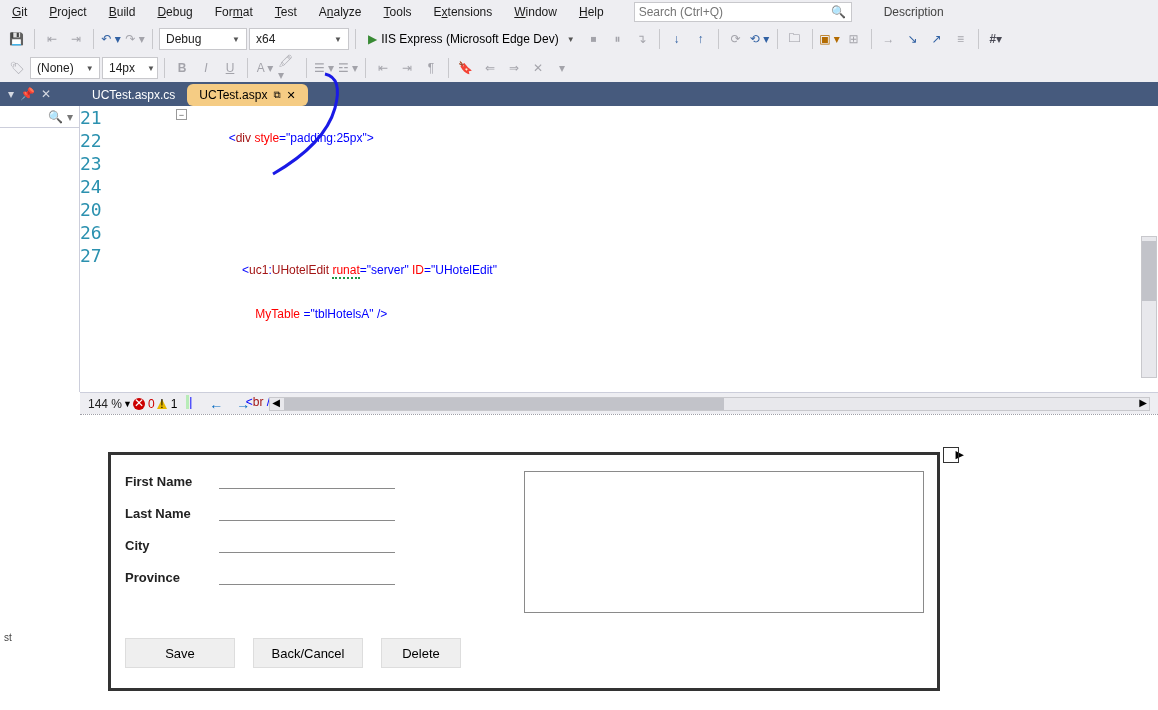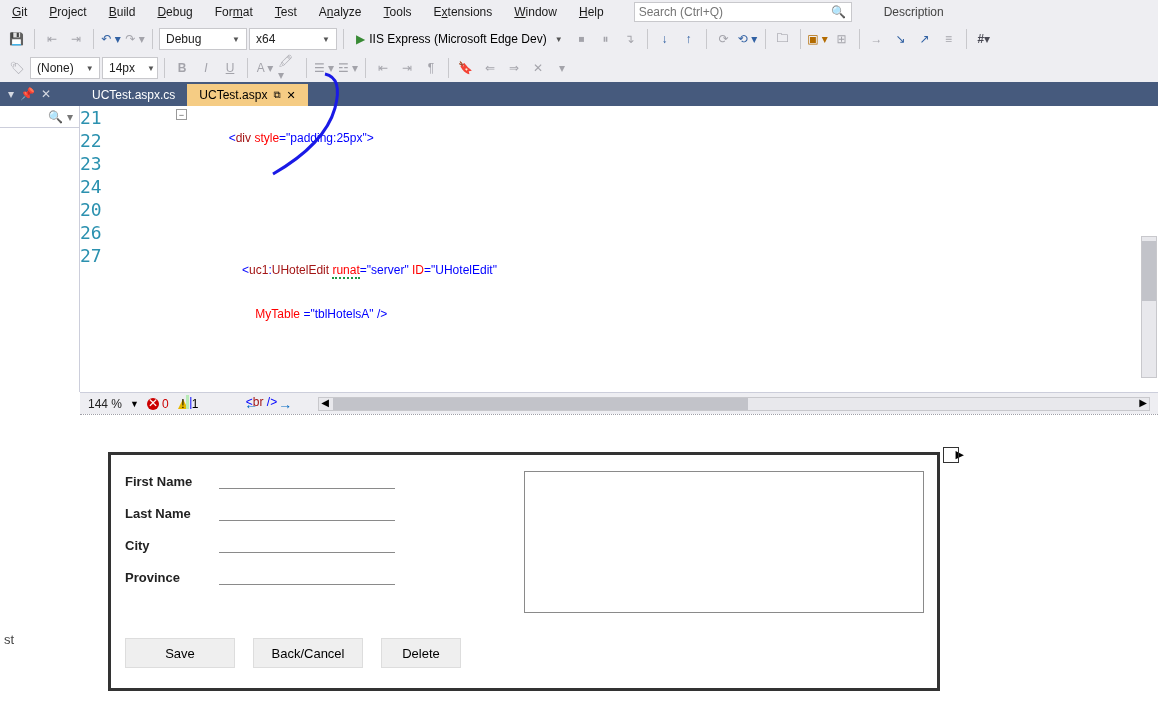--- a/index.html
+++ b/index.html
@@ -25,21 +25,21 @@
 .iis-btn { display: flex; align-items: center; gap: 4px; padding: 0 6px; height: 22px; }
 .iis-btn .caret { font-size: 8px; color: #555; margin-left: 4px; }
 
 
 .toolbar2 { height: 28px; background: #eeeef2; display: flex; align-items: center; padding: 0 6px; gap: 2px; }
 
 
 .tabrow { height: 24px; background: #465a7d; display: flex; align-items: flex-end; padding-left: 0; }
 .tabrow .left-tools { width: 80px; height: 24px; display: flex; align-items: center; color: #d5d9e2; gap: 6px; padding: 0 8px; font-size: 10px; }
 .tabrow .tab { background: #465a7d; color: #fff; height: 22px; padding: 0 12px; display: flex; align-items: center; gap: 6px; font-size: 12px; }
-.tabrow .tab.active { background: #f5cc84; color: #000; }
+.tabrow .tab.active { background: #f5cc84; color: #000; border-radius: 6px; }
 .tabrow .tab .tclose { font-size: 11px; }
 
 
 .content { display: flex; height: 286px; }
 .sidebar { width: 80px; background: #fff; border-right: 1px solid #cccedb; }
 .sidebar .sidesearch { height: 22px; border-bottom: 1px solid #cccedb; display: flex; align-items: center; justify-content: flex-end; padding: 0 6px; color: #777; }
 .editor { flex: 1; background: #fff; position: relative; display: flex; }
 .gutter { width: 96px; background: #fff; border-right: 0; padding-top: 0; }
 .gutter .ln { height: 23px; color: #2b91af; font-family: Consolas, monospace; font-size: 18px; padding-right: 14px; line-height: 23px; }
 .fold { width: 16px; padding-top: 3px; }
@@ -47,21 +47,21 @@
 .code { flex: 1; font-family: Consolas, monospace; font-size: 18px; padding-top: 0; white-space: pre; }
 .code .line { height: 23px; line-height: 23px; }
 .code .t-blue { color: #0000ff; }
 .code .t-maroon { color: #a31515; }
 .code .t-red { color: #ff0000; }
 .squiggle { border-bottom: 2px dotted #1a9641; }
 .hand-arrow { position: absolute; top: -38px; left: 185px; pointer-events: none; }
 .hand-arrow path { stroke: #1a1ae6; stroke-width: 3; fill: none; }
 
 
-.edstatus { height: 22px; background: #eeeef2; display: flex; align-items: center; padding: 0 8px; gap: 8px; border-top: 1px solid #cccedb; }
+.edstatus { height: 22px; background: #eeeef2; display: flex; align-items: center; padding: 0 8px; gap: 1px; border-top: 1px solid #cccedb; }
 .edstatus .zoom { color: #222; }
 .edstatus .err { color: #c00; display: flex; align-items: center; gap: 3px; }
 .edstatus .err svg { width: 12px; height: 12px; }
 .edstatus .warn { display: flex; align-items: center; gap: 3px; }
 .edstatus .navarr { color: #0067c0; font-size: 14px; margin: 0 6px; }
 .edstatus .hscroll { flex: 1; background: #e8e8ec; height: 14px; border: 1px solid #c8c8cc; margin-left: 12px; position: relative; }
 .edstatus .hscroll .thumb { background: #c2c3c9; height: 100%; width: 50%; }
 
 
 .dots { height: 10px; border-top: 1px dotted #a0a0a8; margin-left: 80px; }
@@ -78,21 +78,21 @@
 .frow .finput { flex: 0 0 150px; border: none; border-bottom: 1px solid #8a8a8a; height: 18px; font-size: 13px; }
 .frow.first .finput { flex: 0 0 290px; }
 .desc-label { font-weight: bold; font-size: 13px; margin-bottom: 4px; }
 .desc-area { width: 400px; height: 142px; border: 1px solid #8a8a8a; resize: none; }
 .checks { display: flex; gap: 62px; margin-top: 28px; }
 .checks label { font-weight: bold; font-size: 13px; display: flex; align-items: center; gap: 8px; }
 .checks .cbx { width: 13px; height: 13px; border: 1px solid #555; }
 .btnrow { display: flex; gap: 18px; margin-top: 22px; }
 .btnrow .btn { background: #efefef; border: 1px solid #ddd; width: 110px; height: 30px; font-size: 13px; }
 
-.bot { position: absolute; left: 4px; top: 632px; font-size: 13px; color: #444; }
+.bot { position: absolute; left: 4px; top: 632px; font-size: 10px; color: #444; }
 .vscroll { position: absolute; right: 1px; top: 130px; width: 16px; height: 142px; background: #e8e8ec; border: 1px solid #c8c8cc; }
 .vscroll .vt { background: #c2c3c9; height: 60px; margin-top: 4px; }
 </style>
 </head>
 <body>
 
 <div class="menubar">
   <span class="mitem"><u>G</u>it</span>
   <span class="mitem"><u>P</u>roject</span>
   <span class="mitem"><u>B</u>uild</span>
@@ -117,21 +117,21 @@
   <span class="tb-btn faded">⇤</span>
   <span class="tb-btn faded">⇥</span>
   <span class="tb-sep"></span>
   <span class="tb-btn" style="color:#3161a3">↶ ▾</span>
   <span class="tb-btn faded">↷ ▾</span>
   <span class="tb-sep"></span>
   <div class="tb-drop" style="width:88px">
     <span>Debug</span>
     <span class="caret">▼</span>
   </div>
-  <div class="tb-drop" style="width:88px">
+  <div class="tb-drop" style="width:100px">
     <span>x64</span>
     <span class="caret">▼</span>
   </div>
   <span class="tb-sep"></span>
   <div class="iis-btn">
     <span class="play">▶</span>
     <span>IIS Express (Microsoft Edge Dev)</span>
     <span class="caret">▼</span>
   </div>
   <span class="tb-btn faded">⏹</span>

